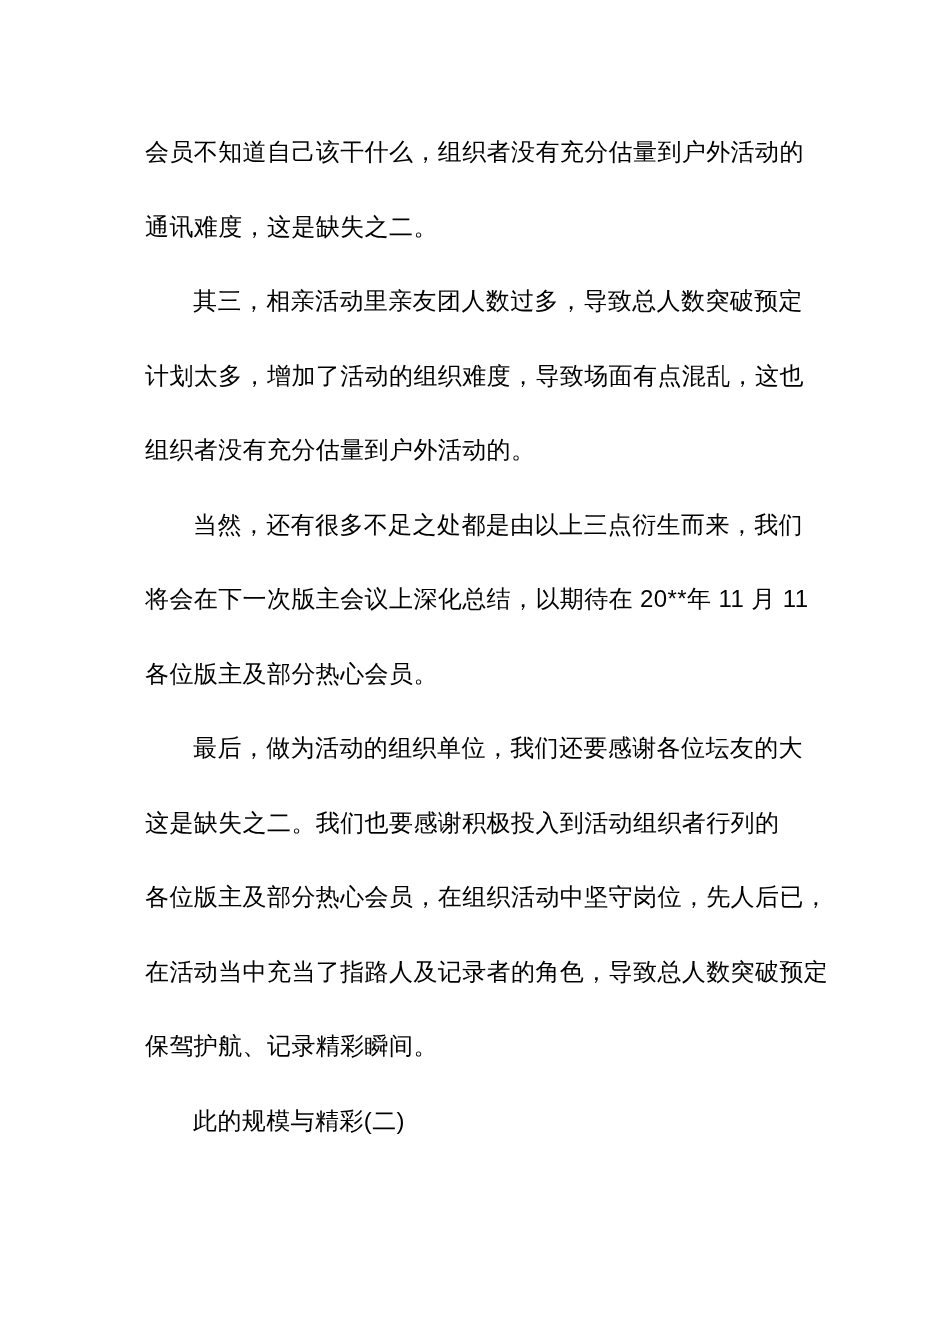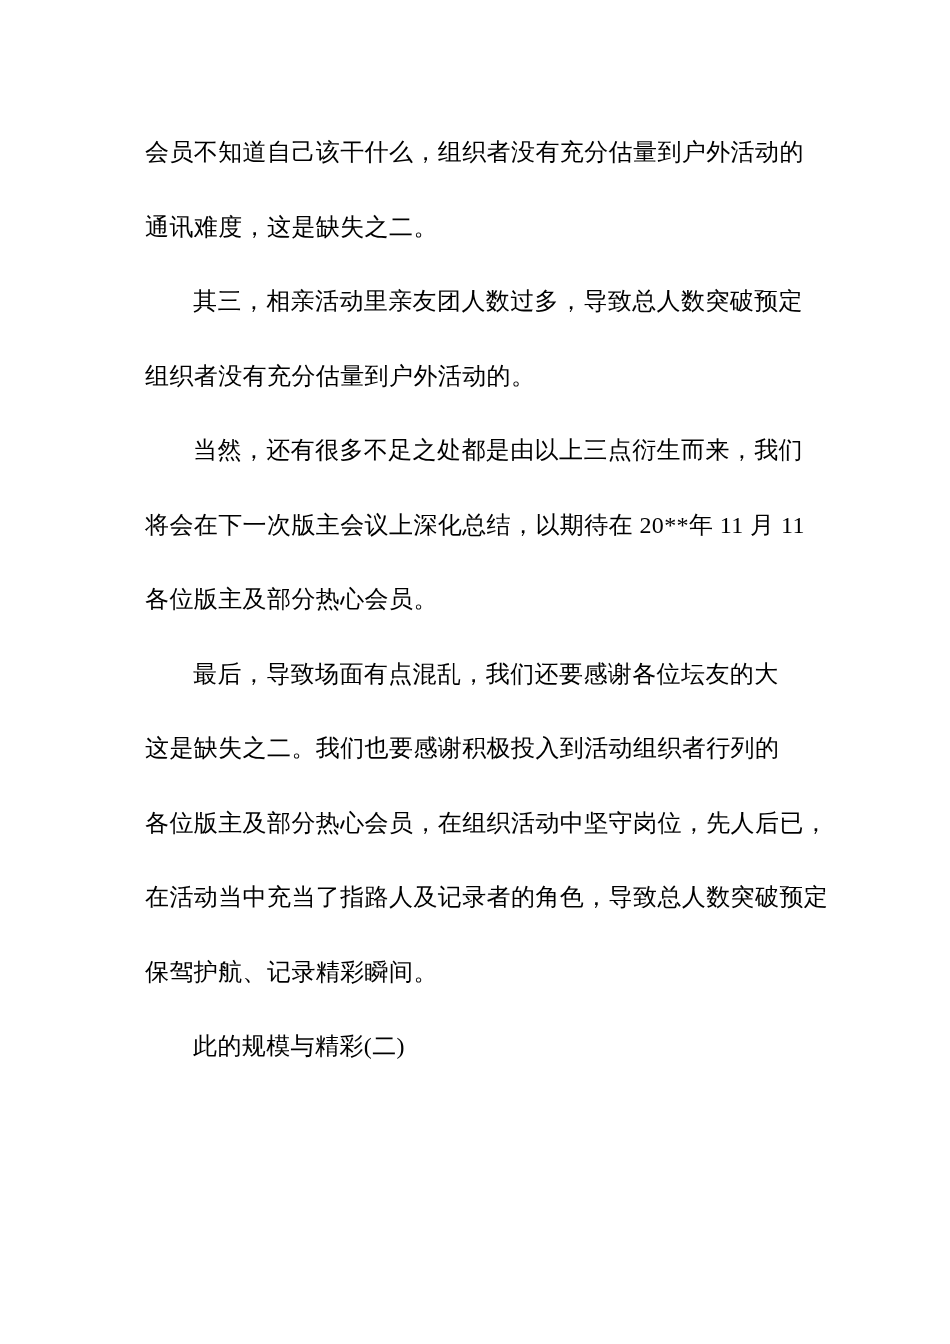--- a/index.html
+++ b/index.html
@@ -1,37 +1,38 @@
 <!DOCTYPE html>
 <html><head>
 <meta charset="utf-8">
 <style>
   html, body { margin: 0; padding: 0; background: #ffffff; }
   body { width: 950px; height: 1344px; position: relative; overflow: hidden; }
   .page {
     position: absolute; left: 145px; top: 134px; width: 670px;
-    font-family: Liberation Serif, serif;
+    font-family: Liberation Sans, sans-serif;
     font-size: 24px; color: #000000;
   }
   .line {
     height: 74.5px; line-height: 36px; white-space: nowrap;
     letter-spacing: 0.4px;
   }
   .indent { padding-left: 48px; }
 </style>
 </head>
 <body>
 
 <div class="page">
   <div class="line">会员不知道自己该干什么，组织者没有充分估量到户外活动的</div>
   <div class="line">通讯难度，这是缺失之二。</div>
   <div class="line indent">其三，相亲活动里亲友团人数过多，导致总人数突破预定</div>
+  <div class="line">计划太多，增加了活动的组织难度，导致场面有点混乱，这也</div>
   <div class="line">组织者没有充分估量到户外活动的。</div>
   <div class="line indent">当然，还有很多不足之处都是由以上三点衍生而来，我们</div>
   <div class="line">将会在下一次版主会议上深化总结，以期待在 20**年 11 月 11</div>
   <div class="line">各位版主及部分热心会员。</div>
-  <div class="line indent">最后，导致场面有点混乱，我们还要感谢各位坛友的大</div>
+  <div class="line indent">最后，做为活动的组织单位，我们还要感谢各位坛友的大</div>
   <div class="line">这是缺失之二。我们也要感谢积极投入到活动组织者行列的</div>
   <div class="line">各位版主及部分热心会员，在组织活动中坚守岗位，先人后已，</div>
   <div class="line">在活动当中充当了指路人及记录者的角色，导致总人数突破预定</div>
   <div class="line">保驾护航、记录精彩瞬间。</div>
   <div class="line indent">此的规模与精彩(二)</div>
 </div>
 
 </body></html>

